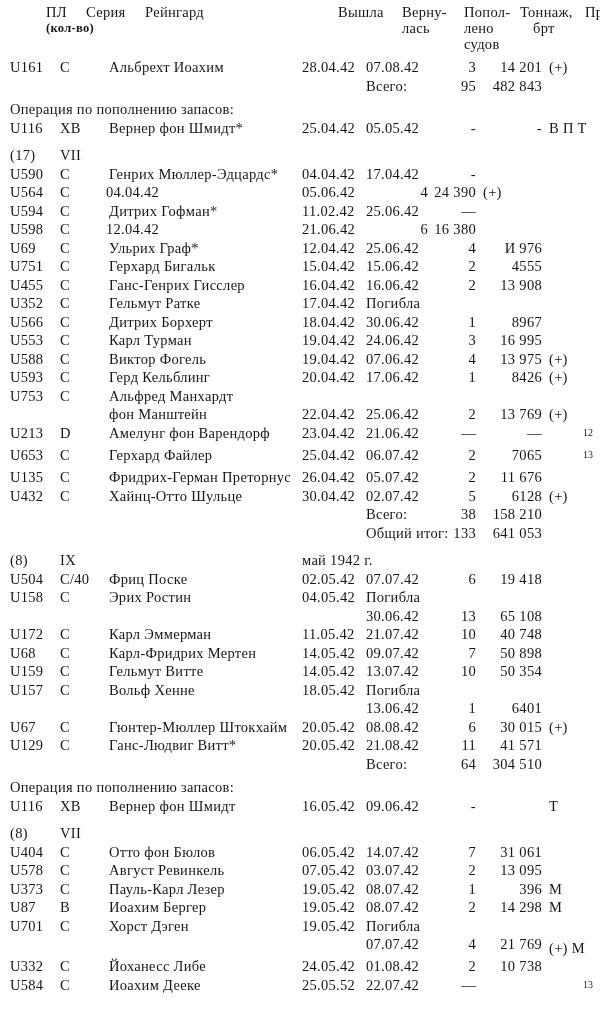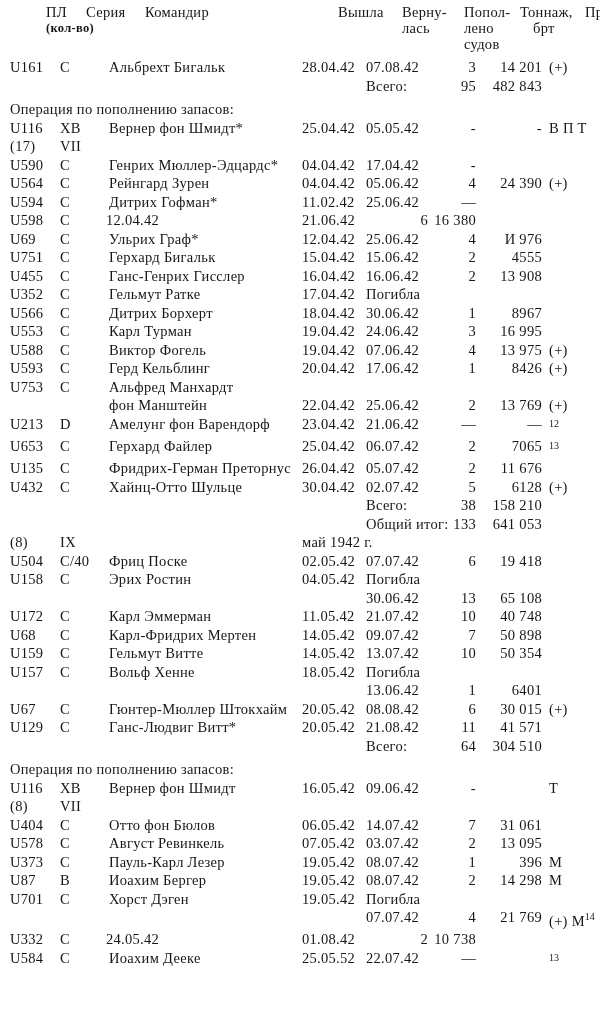--- a/index.html
+++ b/index.html
@@ -17,46 +17,46 @@
     grid-template-columns:40px 56px 196px 64px 62px 48px 66px 54px;
     line-height:18.5px;
   }
   .cell { white-space:nowrap; }
   .cell-pop, .cell-ton { text-align:right; }
   .cell-seria { padding-left:10px; }
   .cell-komandir { padding-left:3px; }
   .cell-prim { padding-left:7px; }
   .cell-section { grid-column:1 / 9; }
   .row--section { margin-top:5px; }
-  .row--group { margin-top:0; }
+  .row--group { margin-top:9px; }
   .header-row { margin-bottom:6px; }
   .header-row .line { line-height:16px;margin-left:36px; }
   .header-row .cell { align-self:start; }
   .header-row .cell-pop, .header-row .cell-ton { text-align:left; }
   .header-row .cell-seria { padding-left:0; }
   .header-row .cell-ton { padding-left:8px;font-family:Liberation Serif, serif; }
   .header-row .line2 { padding-left:13px; }
   .header-row .sub { font-size:12.5px;font-weight:bold; }
-  sup { font-size:10px; letter-spacing:0; vertical-align:super; }
+  sup { font-size:10px; letter-spacing:0; vertical-align:super;margin-left:34px; }
 </style>
 </head>
 <body>
 
 <div class="table">
 
   <div class="row header-row">
     <div class="cell cell-pl">
       <div class="line">ПЛ</div>
       <div class="line sub">(кол-во)</div>
     </div>
     <div class="cell cell-seria">
       <div class="line">Серия</div>
     </div>
     <div class="cell cell-komandir">
-      <div class="line">Командир</div>
+      <div class="line">Рейнгард</div>
     </div>
     <div class="cell cell-vyshla">
       <div class="line">Вышла</div>
     </div>
     <div class="cell cell-vernulas">
       <div class="line">Верну-</div>
       <div class="line">лась</div>
     </div>
     <div class="cell cell-pop">
       <div class="line">Попол-</div>
@@ -69,21 +69,21 @@
     </div>
     <div class="cell cell-prim">
       <div class="line">Прим.</div>
     </div>
   </div>
 
   <div id="rows">
       <div class="row row--data">
         <div class="cell cell-pl">U161</div>
         <div class="cell cell-seria">С</div>
-        <div class="cell cell-komandir">Альбрехт Бигальк</div>
+        <div class="cell cell-komandir">Альбрехт Иоахим</div>
         <div class="cell cell-vyshla">28.04.42</div>
         <div class="cell cell-vernulas">07.08.42</div>
         <div class="cell cell-pop">3</div>
         <div class="cell cell-ton">14 201</div>
         <div class="cell cell-prim">(+)</div>
       </div>
       <div class="row row--total">
         <div class="cell cell-pl"></div>
         <div class="cell cell-seria"></div>
         <div class="cell cell-komandir"></div>
@@ -122,21 +122,20 @@
         <div class="cell cell-komandir">Генрих Мюллер-Эдцардс*</div>
         <div class="cell cell-vyshla">04.04.42</div>
         <div class="cell cell-vernulas">17.04.42</div>
         <div class="cell cell-pop">-</div>
         <div class="cell cell-ton"></div>
         <div class="cell cell-prim"></div>
       </div>
       <div class="row row--data">
         <div class="cell cell-pl">U564</div>
         <div class="cell cell-seria">С</div>
-        <div class="cell cell-komandir">Рейнгард Зурен</div>
         <div class="cell cell-vyshla">04.04.42</div>
         <div class="cell cell-vernulas">05.06.42</div>
         <div class="cell cell-pop">4</div>
         <div class="cell cell-ton">24 390</div>
         <div class="cell cell-prim">(+)</div>
       </div>
       <div class="row row--data">
         <div class="cell cell-pl">U594</div>
         <div class="cell cell-seria">С</div>
         <div class="cell cell-komandir">Дитрих Гофман*</div>
@@ -514,20 +513,21 @@
         <div class="cell cell-komandir"></div>
         <div class="cell cell-vyshla"></div>
         <div class="cell cell-vernulas">07.07.42</div>
         <div class="cell cell-pop">4</div>
         <div class="cell cell-ton">21 769</div>
         <div class="cell cell-prim">(+) М<sup>14</sup></div>
       </div>
       <div class="row row--data">
         <div class="cell cell-pl">U332</div>
         <div class="cell cell-seria">С</div>
+        <div class="cell cell-komandir">Йоханесс Либе</div>
         <div class="cell cell-vyshla">24.05.42</div>
         <div class="cell cell-vernulas">01.08.42</div>
         <div class="cell cell-pop">2</div>
         <div class="cell cell-ton">10 738</div>
         <div class="cell cell-prim"></div>
       </div>
       <div class="row row--data">
         <div class="cell cell-pl">U584</div>
         <div class="cell cell-seria">С</div>
         <div class="cell cell-komandir">Иоахим Дееке</div>

